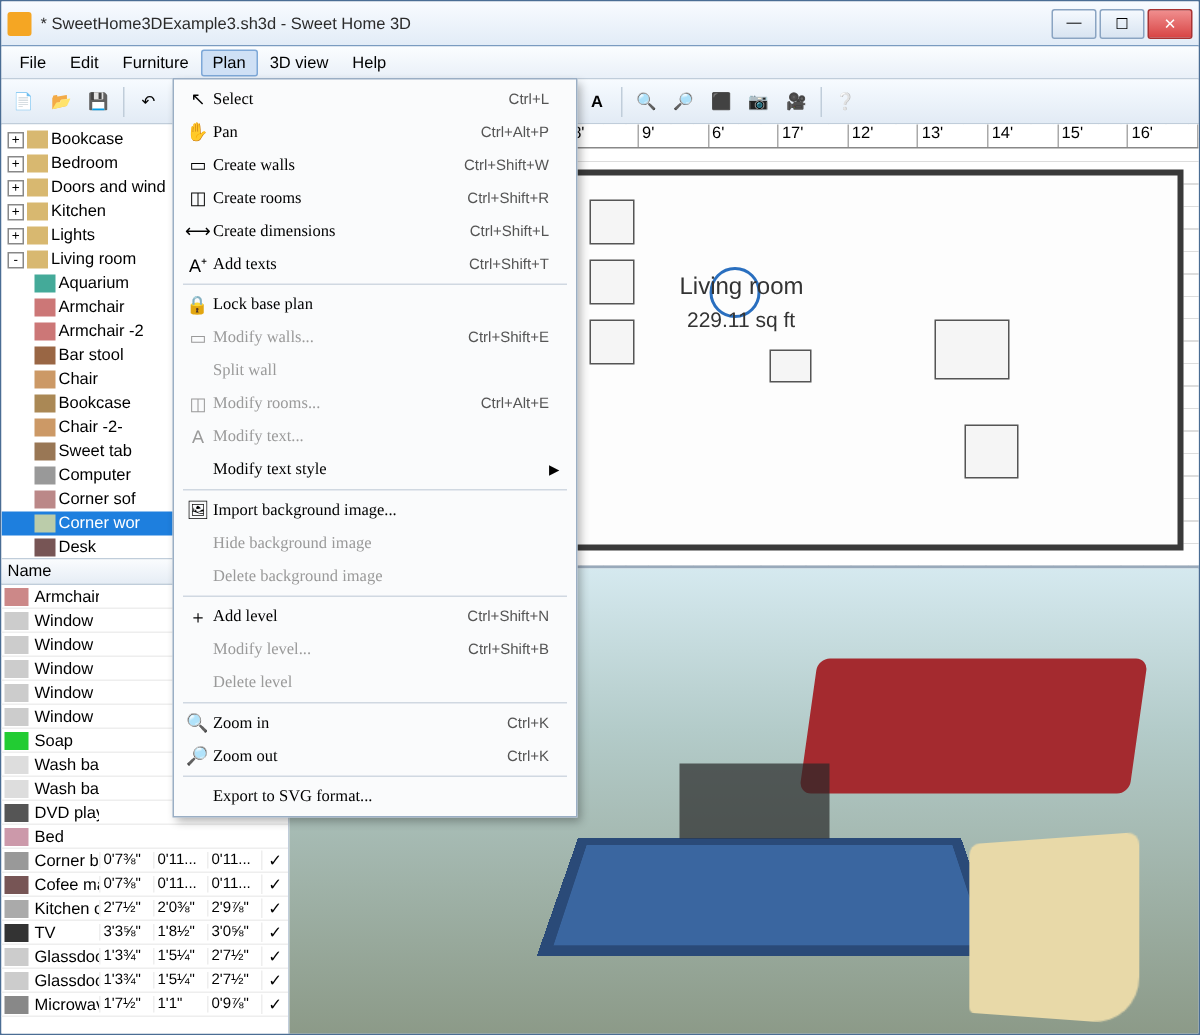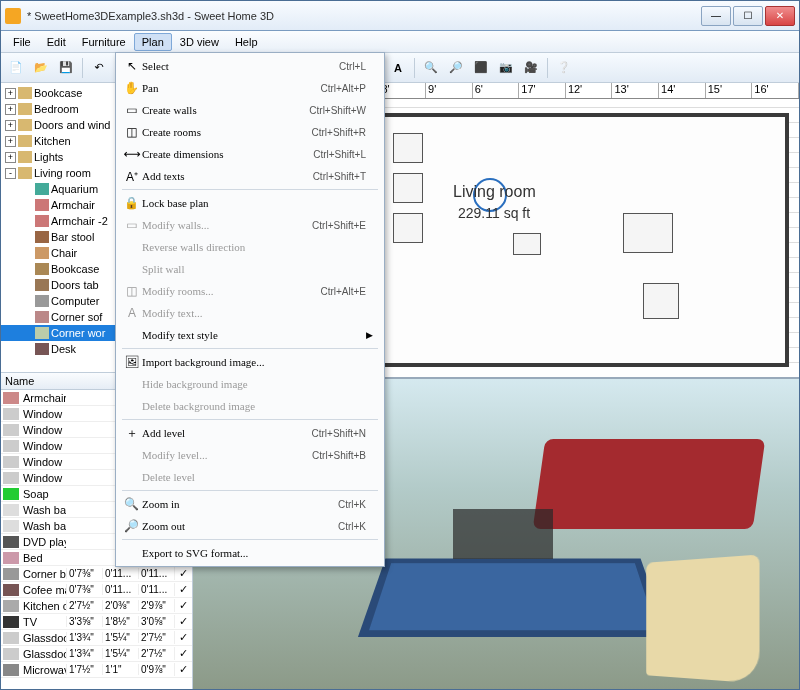--- a/index.html
+++ b/index.html
@@ -21,21 +21,21 @@
 .toolbar { height: 30px; background: linear-gradient(#f7fbff, #e2ebf5); display: flex; align-items: center; padding: 0 4px; gap: 3px; border-bottom: 1px solid #c0cdda; }
 .toolbar .tbtn { width: 22px; height: 22px; display: flex; align-items: center; justify-content: center; border-radius: 2px; }
 .toolbar .tsp { width: 1px; height: 20px; background: #c0cdda; margin: 0 2px; }
 
 .content { flex: 1; display: flex; position: relative; }
 .left { width: 192px; display: flex; flex-direction: column; border-right: 1px solid #c0cdda; }
 .tree { height: 290px; overflow: hidden; border-bottom: 1px solid #c0cdda; background: #fff; padding: 2px 0; }
 .tree .node { display: flex; align-items: center; height: 16px; padding-left: 4px; }
 .tree .node .exp { width: 11px; height: 11px; border: 1px solid #888; display: flex; align-items: center; justify-content: center; font-size: 9px; margin-right: 2px; line-height: 1; }
 .tree .node .ficon { width: 14px; height: 12px; margin-right: 2px; display: inline-block; }
-.tree .node.child { padding-left: 34px; }
+.tree .node.child { padding-left: 22px; }
 .tree .node.selected { background: #1e7fde; color: #fff; }
 
 .cat-header { background: linear-gradient(#fafcfe, #e6edf5); border-bottom: 1px solid #c0cdda; padding: 2px 4px; }
 .catalog { flex: 1; overflow: hidden; background: #fff; }
 .catalog .row { display: flex; align-items: center; height: 16px; border-bottom: 1px solid #eee; }
 .catalog .row .cicon { width: 16px; height: 12px; margin: 0 2px; }
 .catalog .row .cname { flex: 1; padding-left: 2px; white-space: nowrap; overflow: hidden; }
 .catalog .row .ccell { width: 36px; border-left: 1px solid #eee; padding-left: 2px; font-size: 10px; }
 .catalog .row .cchk { width: 18px; border-left: 1px solid #eee; text-align: center; }
 
@@ -168,22 +168,26 @@
           </div>
           <div class="node child">
             <span class="ficon" style="background:#c96"></span>
             <span>Chair</span>
           </div>
           <div class="node child">
             <span class="ficon" style="background:#a85"></span>
             <span>Bookcase</span>
           </div>
           <div class="node child">
+            <span class="ficon" style="background:#c96"></span>
+            <span>Chair -2-</span>
+          </div>
+          <div class="node child">
             <span class="ficon" style="background:#975"></span>
-            <span>Doors tab</span>
+            <span>Sweet tab</span>
           </div>
           <div class="node child">
             <span class="ficon" style="background:#999"></span>
             <span>Computer</span>
           </div>
           <div class="node child">
             <span class="ficon" style="background:#b88"></span>
             <span>Corner sof</span>
           </div>
           <div class="node child selected">
@@ -426,26 +430,20 @@
       <span class="darrow"></span>
     </div>
     <div class="ditem disabled">
       <span class="dicon">▭</span>
       <span class="dlabel">Modify walls...</span>
       <span class="dkey">Ctrl+Shift+E</span>
       <span class="darrow"></span>
     </div>
     <div class="ditem disabled">
       <span class="dicon"></span>
-      <span class="dlabel">Reverse walls direction</span>
-      <span class="dkey"></span>
-      <span class="darrow"></span>
-    </div>
-    <div class="ditem disabled">
-      <span class="dicon"></span>
       <span class="dlabel">Split wall</span>
       <span class="dkey"></span>
       <span class="darrow"></span>
     </div>
     <div class="ditem disabled">
       <span class="dicon">◫</span>
       <span class="dlabel">Modify rooms...</span>
       <span class="dkey">Ctrl+Alt+E</span>
       <span class="darrow"></span>
     </div>

